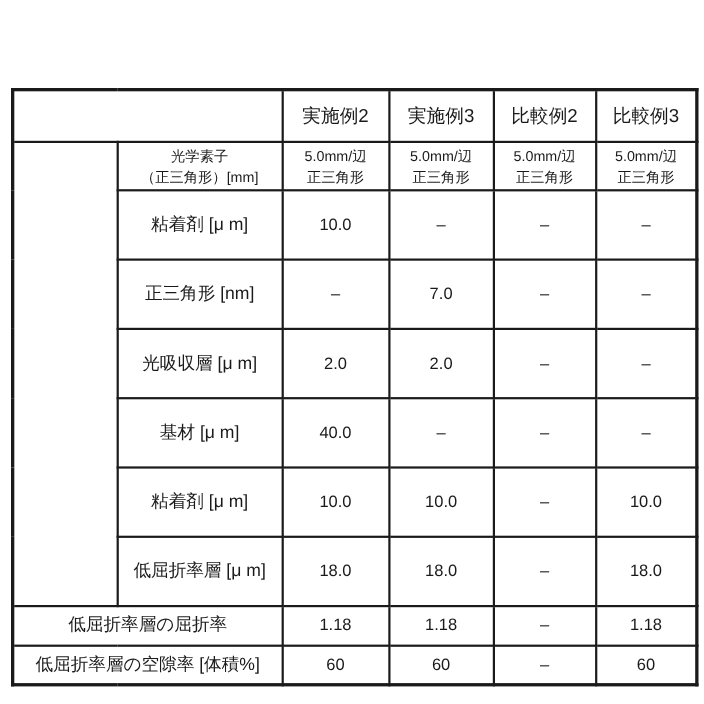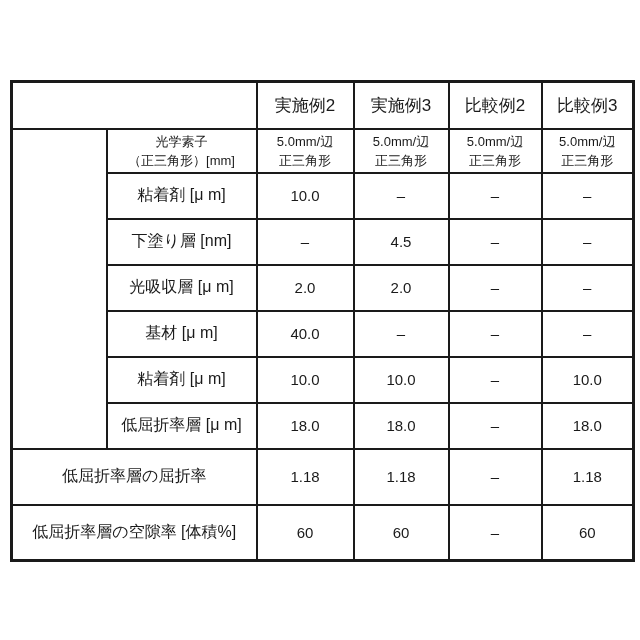--- a/index.html
+++ b/index.html
@@ -28,22 +28,22 @@
   }
   table.spec-table td {
     border: 2px solid #1a1a1a;
     text-align: center;
     vertical-align: middle;
     padding: 0;
     overflow: hidden;
   }
   tr.r-colhead  { height: 47px; }
   tr.r-prism    { height: 44px; }
-  tr.r-body     { height: 46px; }
-  tr.r-footer   { height: 56px; }
+  tr.r-body     { height: 63px; }
+  tr.r-footer   { height: 36px; }
   .colhead-text { font-size: 17px; }
   .row-label    { font-size: 16px; }
   .two-line div { font-size: 13px; line-height: 19px; }
   .num          { font-size: 15px; margin-left: 44px; }
   .footer-label { font-size: 16px; }
 </style>
 </head>
 <body>
 
 <div class="canvas">
@@ -92,23 +92,23 @@
 
     <tr class="r-body">
       <td class="row-label">粘着剤 [μ m]</td>
       <td class="num">10.0</td>
       <td class="num">–</td>
       <td class="num">–</td>
       <td class="num">–</td>
     </tr>
 
     <tr class="r-body">
-      <td class="row-label">下塗り層 [nm]</td>
+      <td class="row-label">正三角形 [nm]</td>
       <td class="num">–</td>
-      <td class="num">4.5</td>
+      <td class="num">7.0</td>
       <td class="num">–</td>
       <td class="num">–</td>
     </tr>
 
     <tr class="r-body">
       <td class="row-label">光吸収層 [μ m]</td>
       <td class="num">2.0</td>
       <td class="num">2.0</td>
       <td class="num">–</td>
       <td class="num">–</td>

